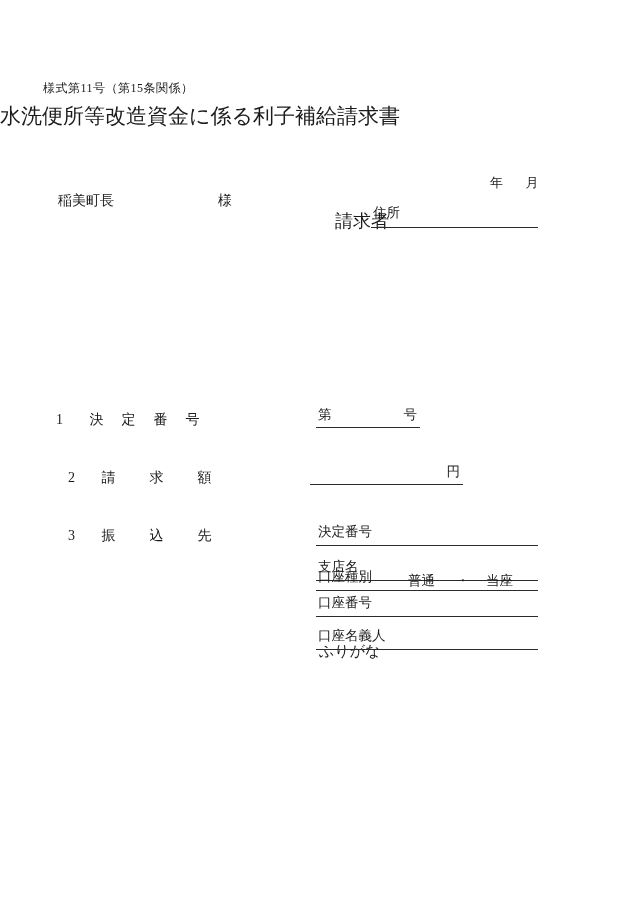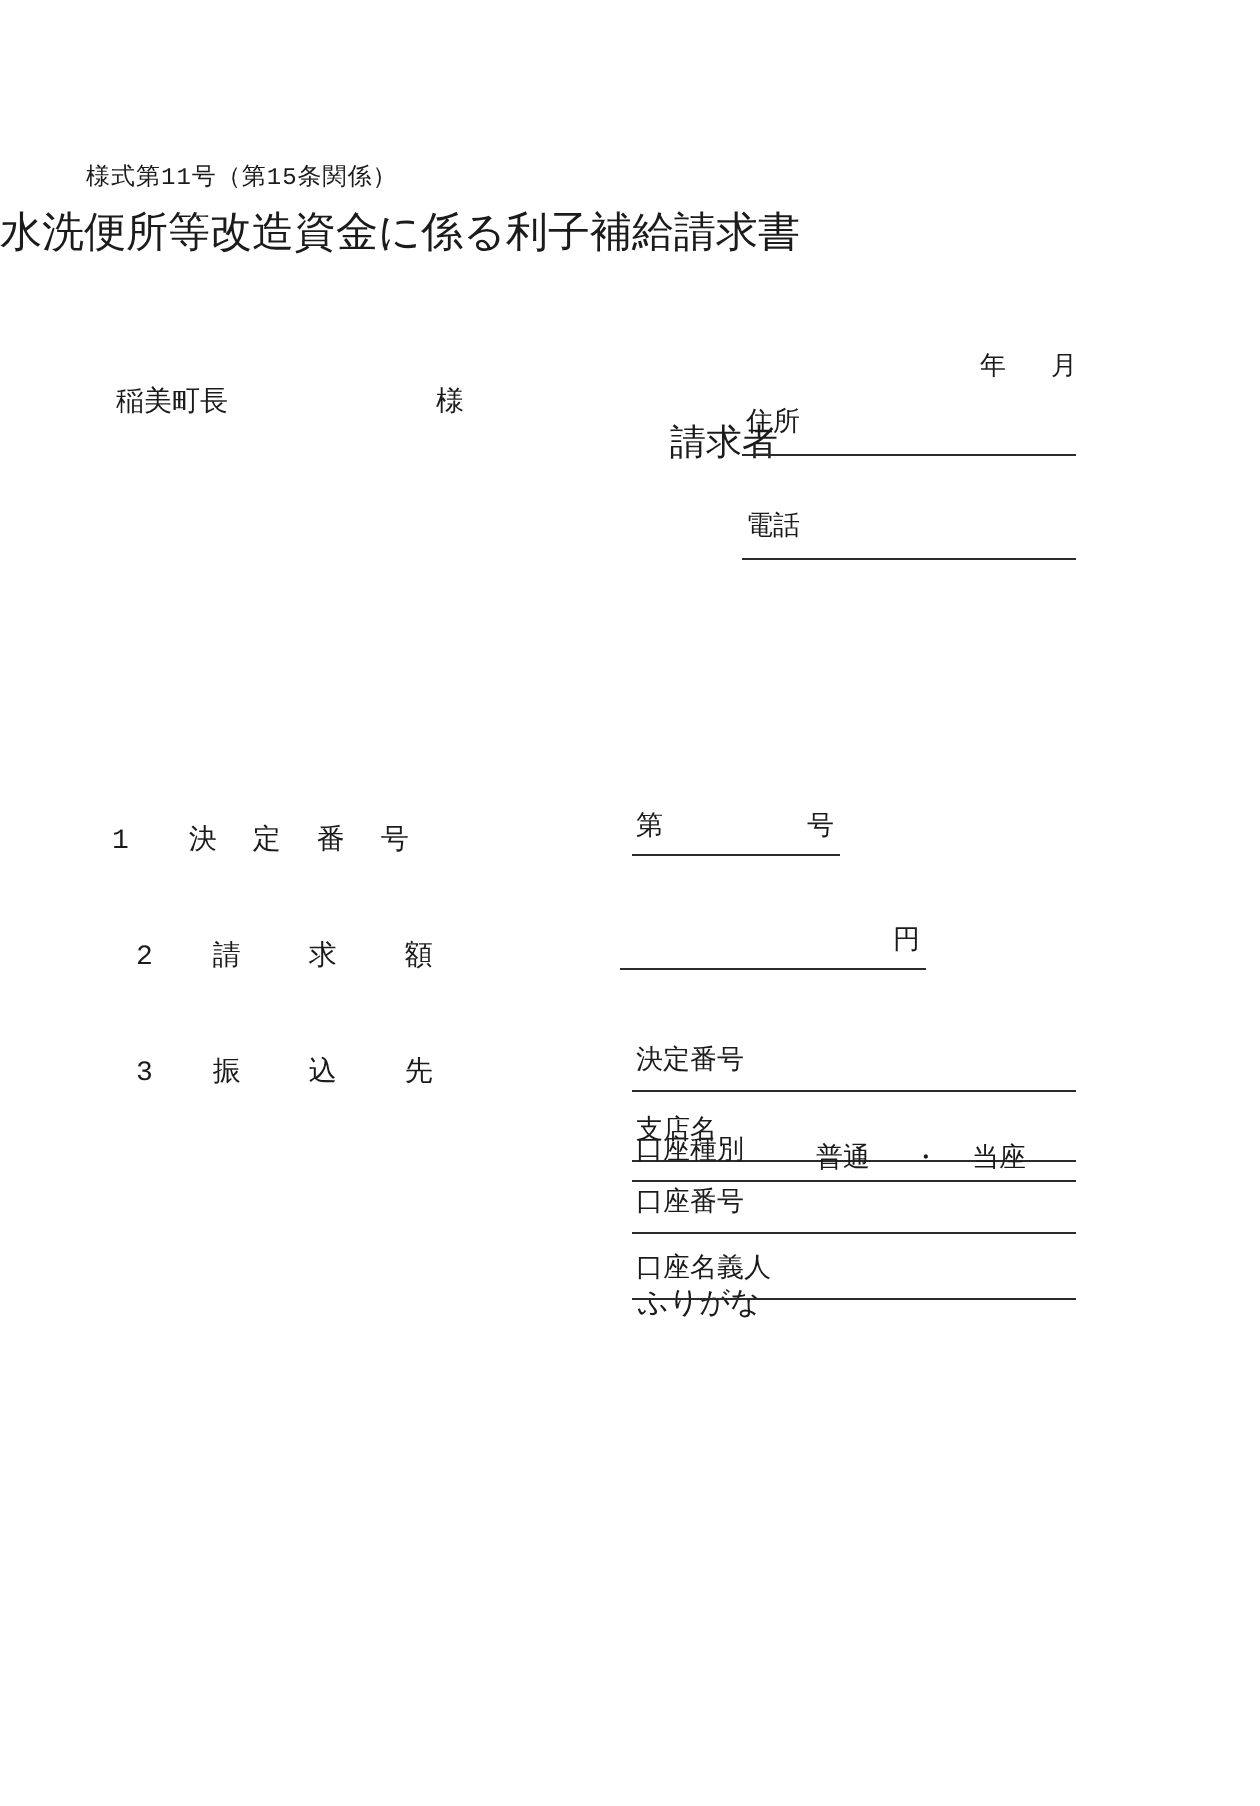--- a/index.html
+++ b/index.html
@@ -1,18 +1,18 @@
 <!DOCTYPE html>
 <html><head>
 <meta charset="utf-8">
 <style>
   html,body{margin:0;padding:0;background:#ffffff;}
   .page{
     position:relative;width:538px;height:903px;background:#fff;
-    color:#1b1b1b;font-family:Liberation Mono, monospace;
+    color:#1b1b1b;font-family:Liberation Serif, serif;
     overflow:hidden;
   }
   .abs{position:absolute;}
   .form-number{left:43px;top:80px;font-size:12px;letter-spacing:0.5px;}
   .doc-title{left:0;top:102px;width:606px;text-align:left;font-size:21px;font-weight:normal;margin:0;}
   .date-line{left:490px;top:174px;width:84px;display:flex;justify-content:space-between;font-size:13px;}
   .addressee{left:58px;top:192px;font-size:14px;}
   .honorific{left:218px;top:192px;font-size:14px;}
   .claimant-label{left:322px;top:209px;font-size:18px;margin-left:13px;}
 
@@ -68,23 +68,20 @@
   <div class="abs addressee">稲美町長</div>
   <div class="abs honorific">様</div>
 
   <div class="abs claimant-label">請求者</div>
 
   <div class="u-field address-field">
     <span class="f-label">住所</span>
   </div>
 
 
-  <div class="u-field phone-field">
-    <span class="f-label">電話</span>
-  </div>
 
 
   <div class="abs item-row row-1">
     <span class="item-no">1</span>
     <span class="ls-a">決定番号</span>
   </div>
   <div class="u-field decision-field">
     <span class="f-label">第</span>
     <span class="decision-suffix">号</span>
   </div>

